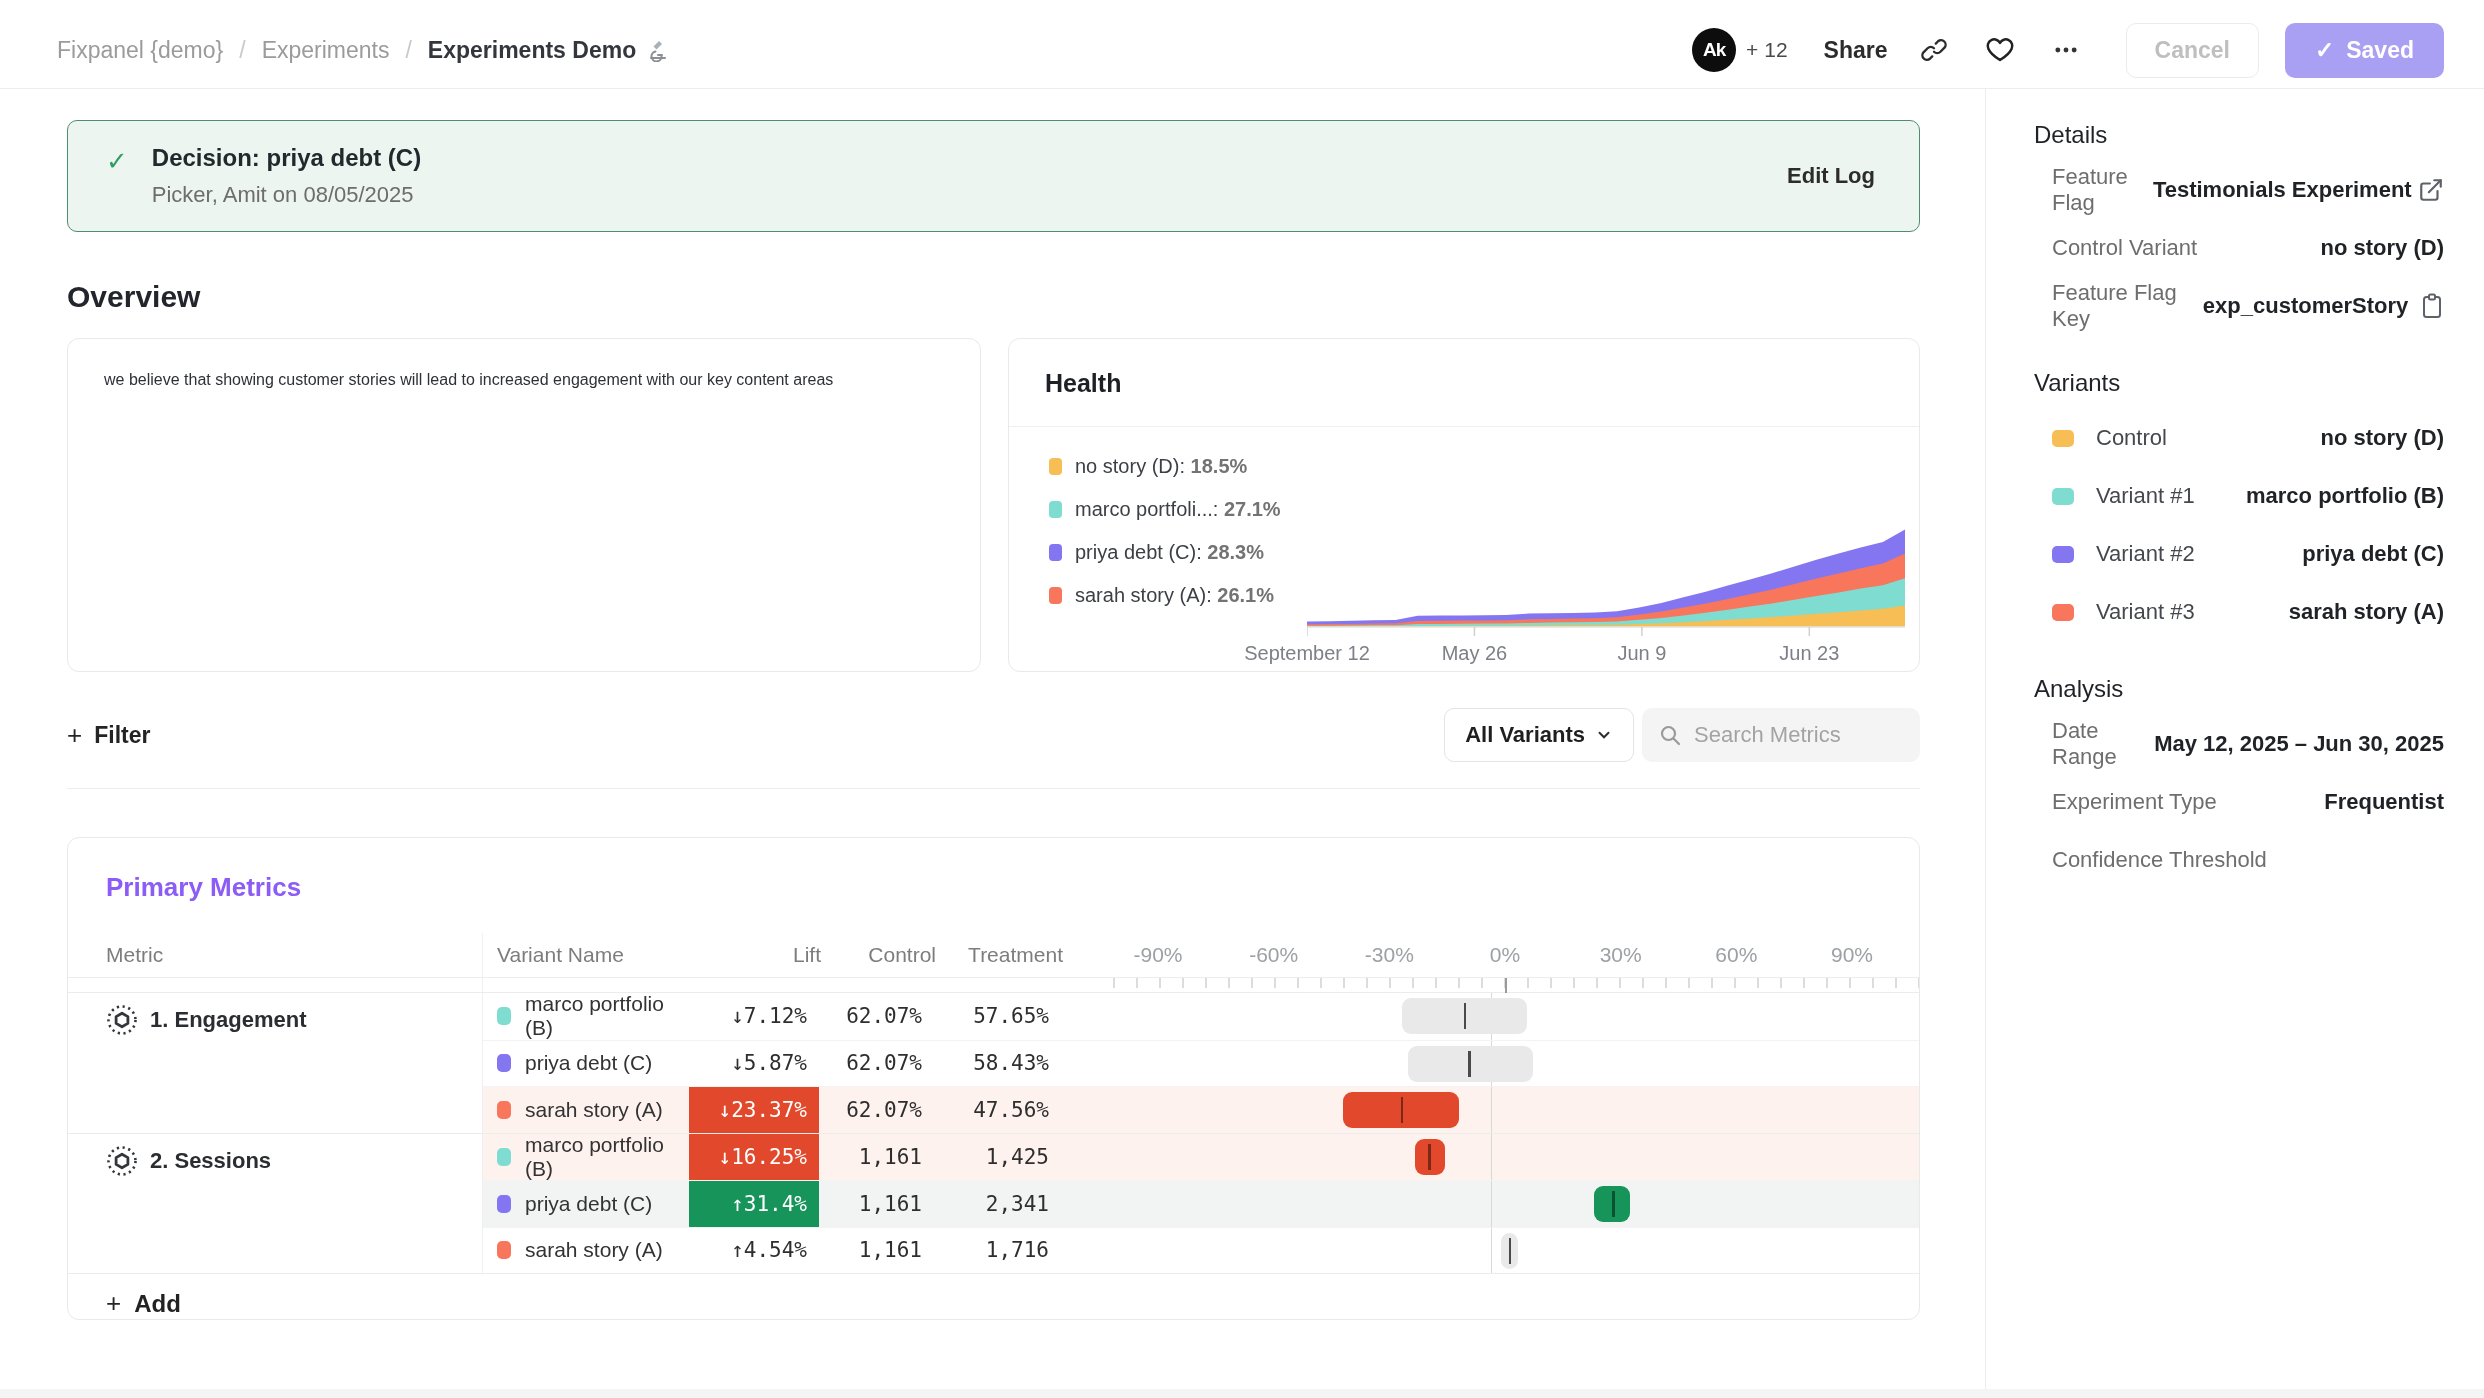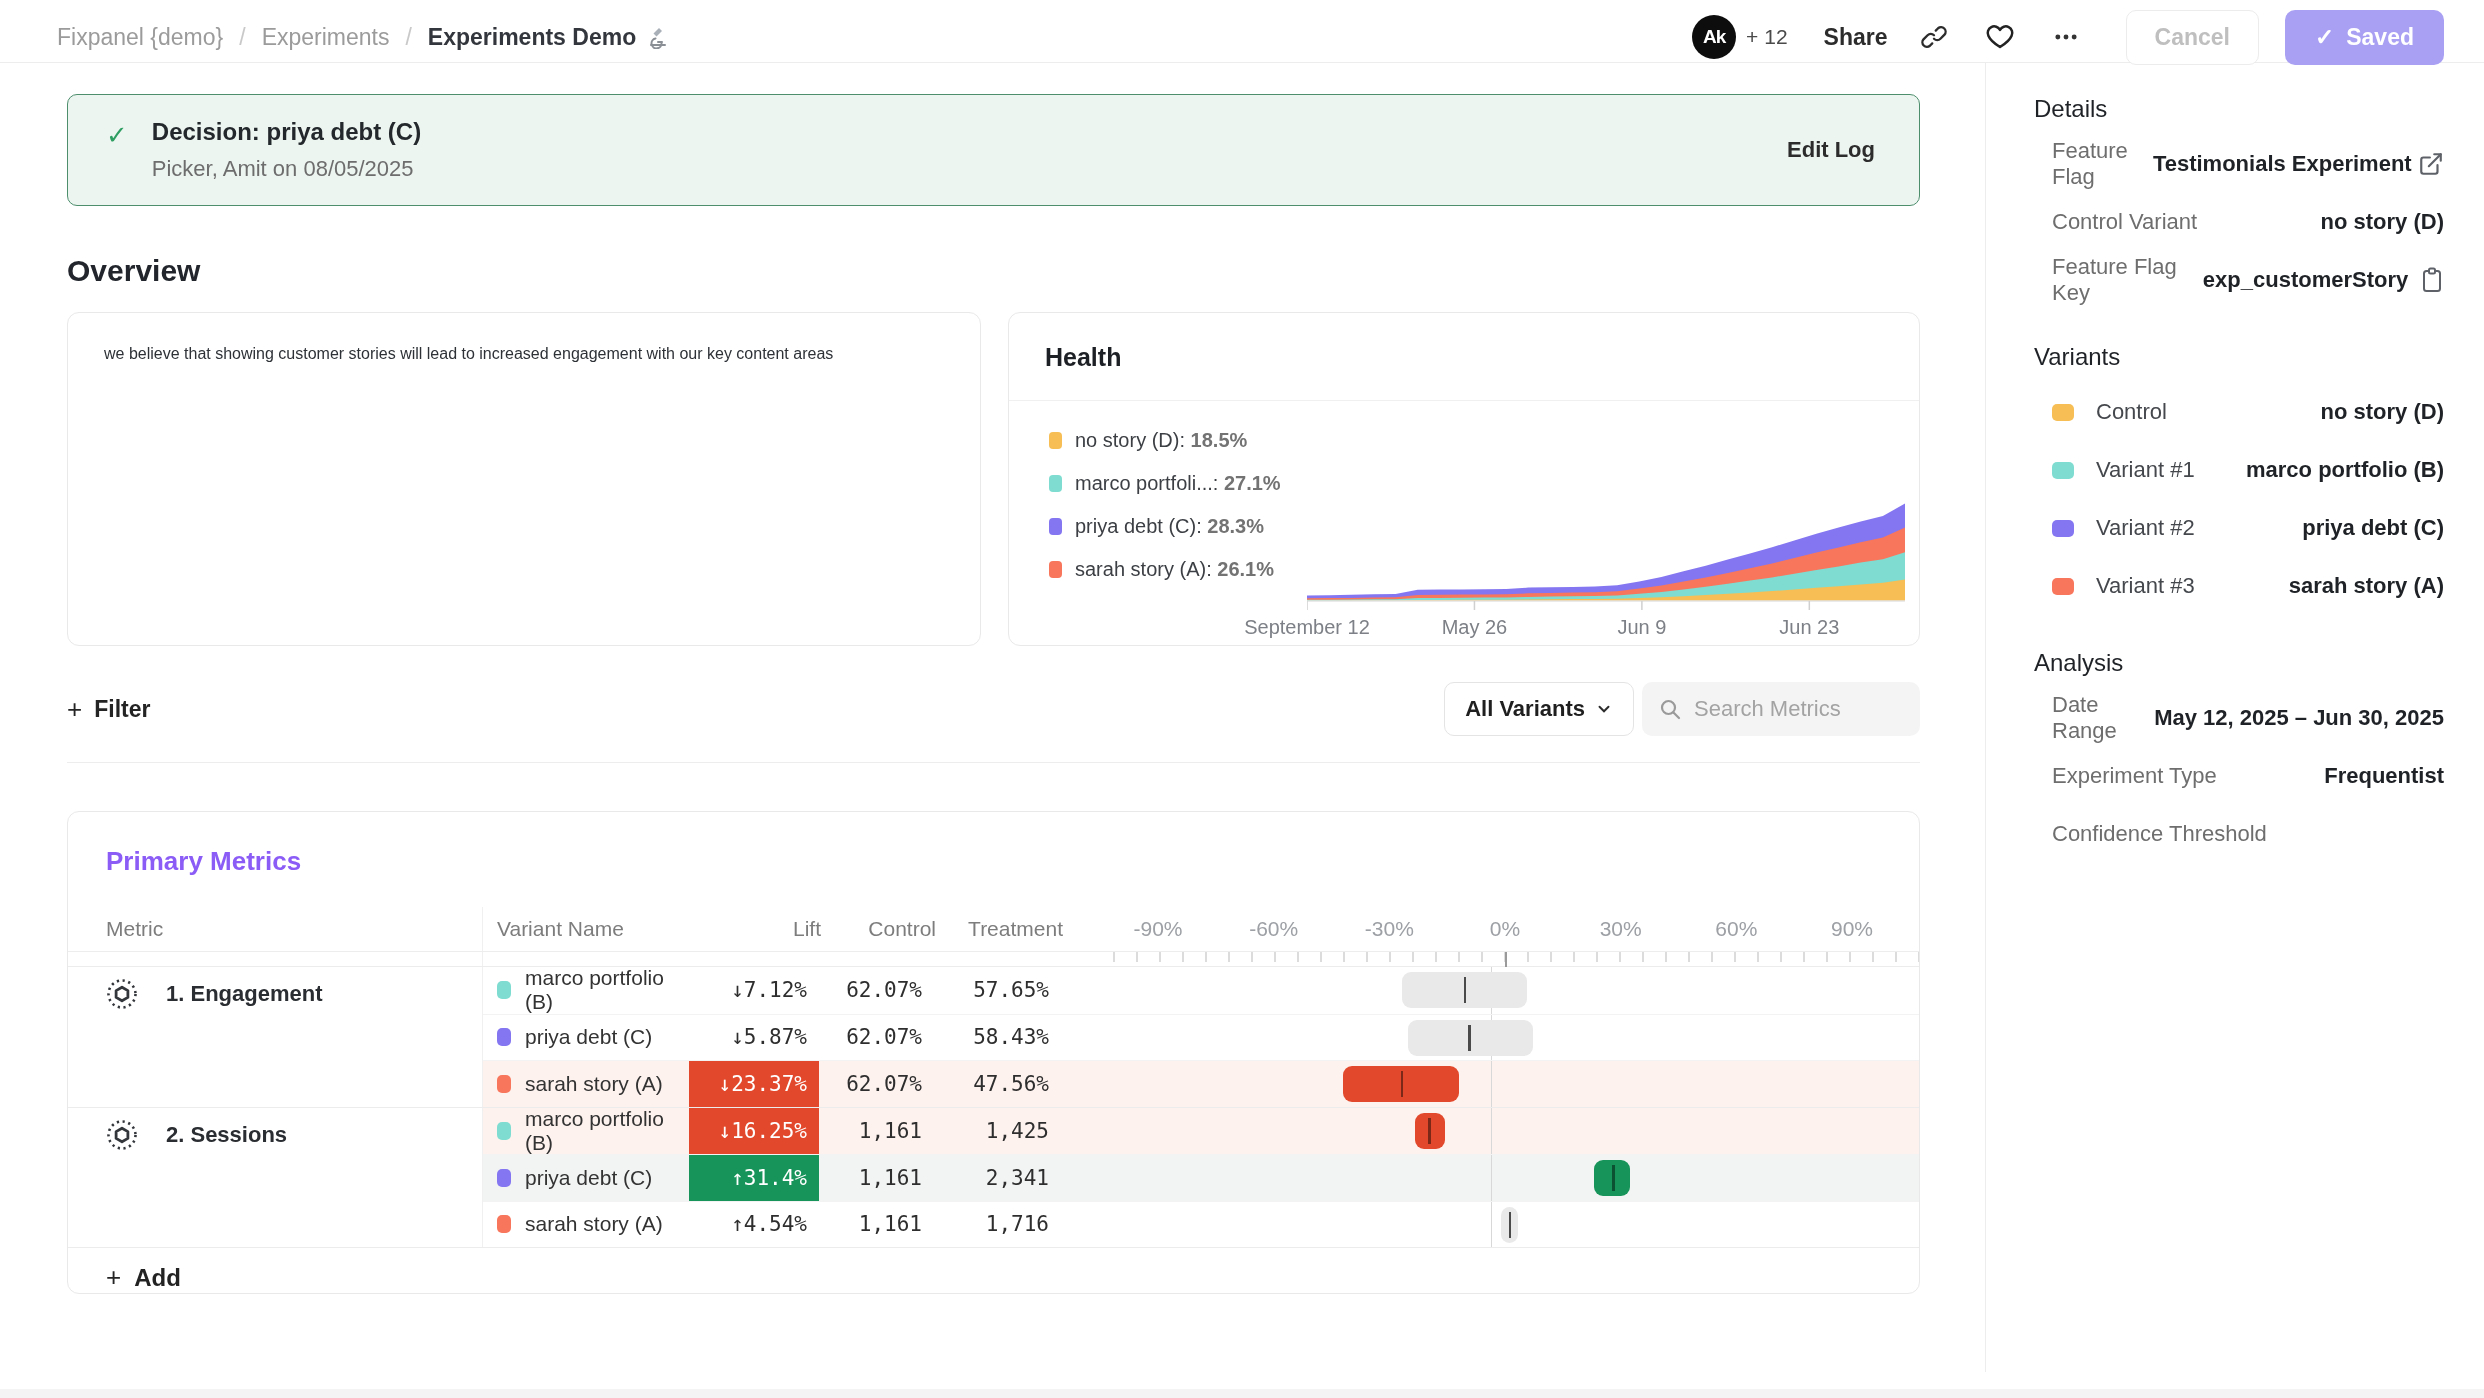--- a/index.html
+++ b/index.html
@@ -1,21 +1,21 @@
 <!DOCTYPE html>
 <html><head>
 <meta charset="utf-8">
 <style>
   * { margin:0; padding:0; box-sizing:border-box; }
   html,body { background:#fff; }
   body { font-family:"Liberation Sans","DejaVu Sans",sans-serif; color:#26292e; }
   .app { position:relative; width:2484px; height:1398px; overflow:hidden; background:#fff; }
 
   
-  .topbar { height:63px; border-bottom:1px solid #ededed; display:flex; align-items:center; justify-content:space-between; padding:12px 40px 0 57px; }
+  .topbar { height:89px; border-bottom:1px solid #ededed; display:flex; align-items:center; justify-content:space-between; padding:12px 40px 0 57px; }
   .crumbs { display:flex; align-items:center; gap:16px; font-size:23px; }
   .crumb-muted { color:#9b9b9b; cursor:pointer; }
   .crumb-sep { color:#c9c9c9; }
   .crumb-current { color:#33373d; font-weight:600; display:flex; align-items:center; gap:10px; }
   .top-actions { display:flex; align-items:center; gap:26px; }
   .avatar { width:44px; height:44px; border-radius:50%; background:#0d0d0d; color:#fff; display:flex; align-items:center; justify-content:center; font-weight:700; font-size:19px; letter-spacing:-1px; }
   .avatar-extra { font-size:21px; color:#4a4a4a; margin-left:-16px; }
   .share { font-size:23px; font-weight:600; color:#2c2c2c; cursor:pointer; margin-left:10px; }
   .icon-btn { width:40px; height:40px; display:flex; align-items:center; justify-content:center; cursor:pointer; }
   .btn-cancel { border:1px solid #ececec; background:#fff; color:#bfbfbf; font-size:23px; font-weight:600; border-radius:10px; padding:13px 28px; cursor:pointer; margin-left:14px; }
@@ -75,21 +75,21 @@
   .col-lift { width:130px; text-align:right; padding-right:12px; }
   .col-control { width:115px; text-align:right; padding-right:12px; }
   .col-treatment { width:127px; text-align:right; padding-right:12px; }
   .col-chart { flex:1; margin-left:27px; position:relative; align-self:stretch; }
   .axis-label { position:absolute; top:50%; transform:translate(-50%,-50%); color:#9da0a5; }
   .pm-ruler { display:flex; height:15px; border-top:1px solid #ededed; }
   .ruler-tick { position:absolute; top:0; width:2px; height:10px; background:#dcdcdc; }
   .ruler-zero { position:absolute; top:0; width:2px; height:15px; background:#9a9a9a; }
 
   .pm-group { display:flex; border-top:1px solid #ececec; }
-  .g-metric { width:415px; border-right:1px solid #f0f0f0; padding:11px 0 0 38px; display:flex; align-items:flex-start; gap:28px; }
+  .g-metric { width:415px; border-right:1px solid #f0f0f0; padding:11px 0 0 38px; display:flex; align-items:flex-start; gap:12px; }
   .g-metric-label { font-size:22px; font-weight:600; color:#2a2d31; margin-top:3px; }
   .g-rows { flex:1; }
   .t-row { display:flex; align-items:stretch; height:46.5px; position:relative; }
   .t-row + .t-row { border-top:1px solid #f3f3f3; }
   .t-row.tint-red { background:#fdf2ee; }
   .t-row.tint-green { background:#f2f4f3; }
   .c-variant { width:206px; padding-left:14px; display:flex; align-items:center; gap:14px; font-size:21px; color:#333; }
   .v-dot { width:14px; height:18px; border-radius:5px; flex:none; }
   .c-lift { width:130px; display:flex; align-items:center; justify-content:flex-end; font-family:"DejaVu Sans Mono",monospace; font-size:21px; color:#2e2e2e; padding-right:12px; }
   .c-lift.badge-red { background:#e2492c; color:#fff; }

